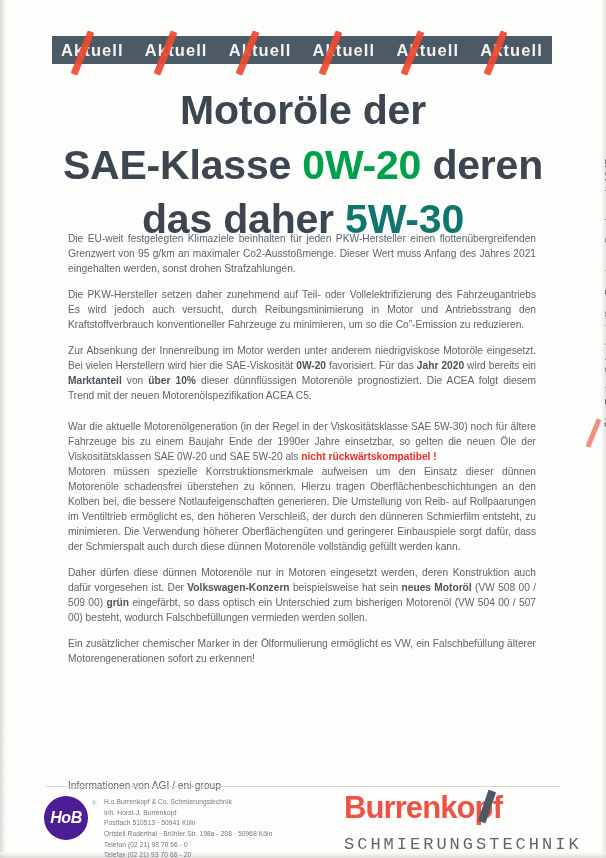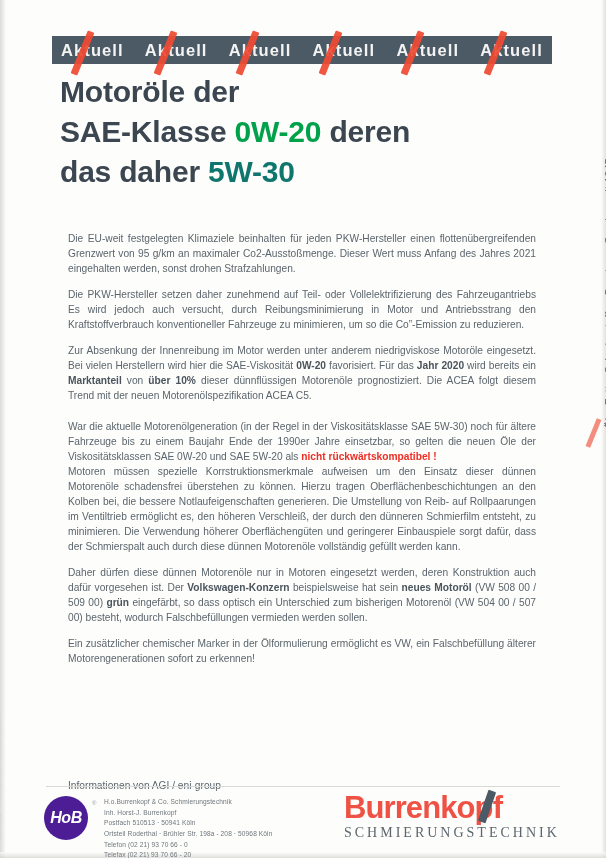--- a/index.html
+++ b/index.html
@@ -26,23 +26,23 @@
     font-family:"Liberation Sans",sans-serif;
   }
   .slash{
     position:absolute;width:7px;height:46px;background:#ef4a33;
     transform:rotate(22deg);transform-origin:50% 50%;
     border-radius:1px;opacity:.93;
   }
 
   
   .title{
-    position:absolute;left:60px;top:72px;width:486px;
-    color:#3b4650;
-    font-size:30px;font-weight:bold;line-height:1.33;
+    position:absolute;left:60px;top:83px;width:486px;
+    text-align:center;color:#3b4650;
+    font-size:41px;font-weight:bold;line-height:1.33;
     letter-spacing:-0.2px;
   }
   .t-green{color:#00a14b;}
   .t-red{color:#0f766e;}
 
   
   .vert-right{
     position:absolute;right:3px;top:158px;
     transform:rotate(-90deg);transform-origin:100% 0;
     font-size:10.5px;color:#5d666e;white-space:nowrap;
@@ -97,22 +97,22 @@
   .logo-main{
     position:relative;color:#ef5244;font-size:31px;font-weight:bold;
     letter-spacing:-.9px;line-height:1;
     font-family:"Liberation Sans",sans-serif;
   }
   .logo-stroke{
     position:absolute;left:139px;top:-2px;width:8px;height:33px;
     background:#4c5a66;transform:rotate(19deg);border-radius:1px;
   }
   .logo-sub{
-    color:#5d666e;font-size:14px;letter-spacing:3.0px;
-    margin-top:2px;font-family:Liberation Serif, serif;
+    color:#5d666e;font-size:17px;letter-spacing:3.0px;
+    margin-top:12px;font-family:Liberation Mono, monospace;
   }
 </style>
 </head>
 <body>
 
 <div class="page">
 
   <div class="scan-edge-l"></div>
   <div class="scan-edge-r"></div>
   <div class="scan-edge-b"></div>

